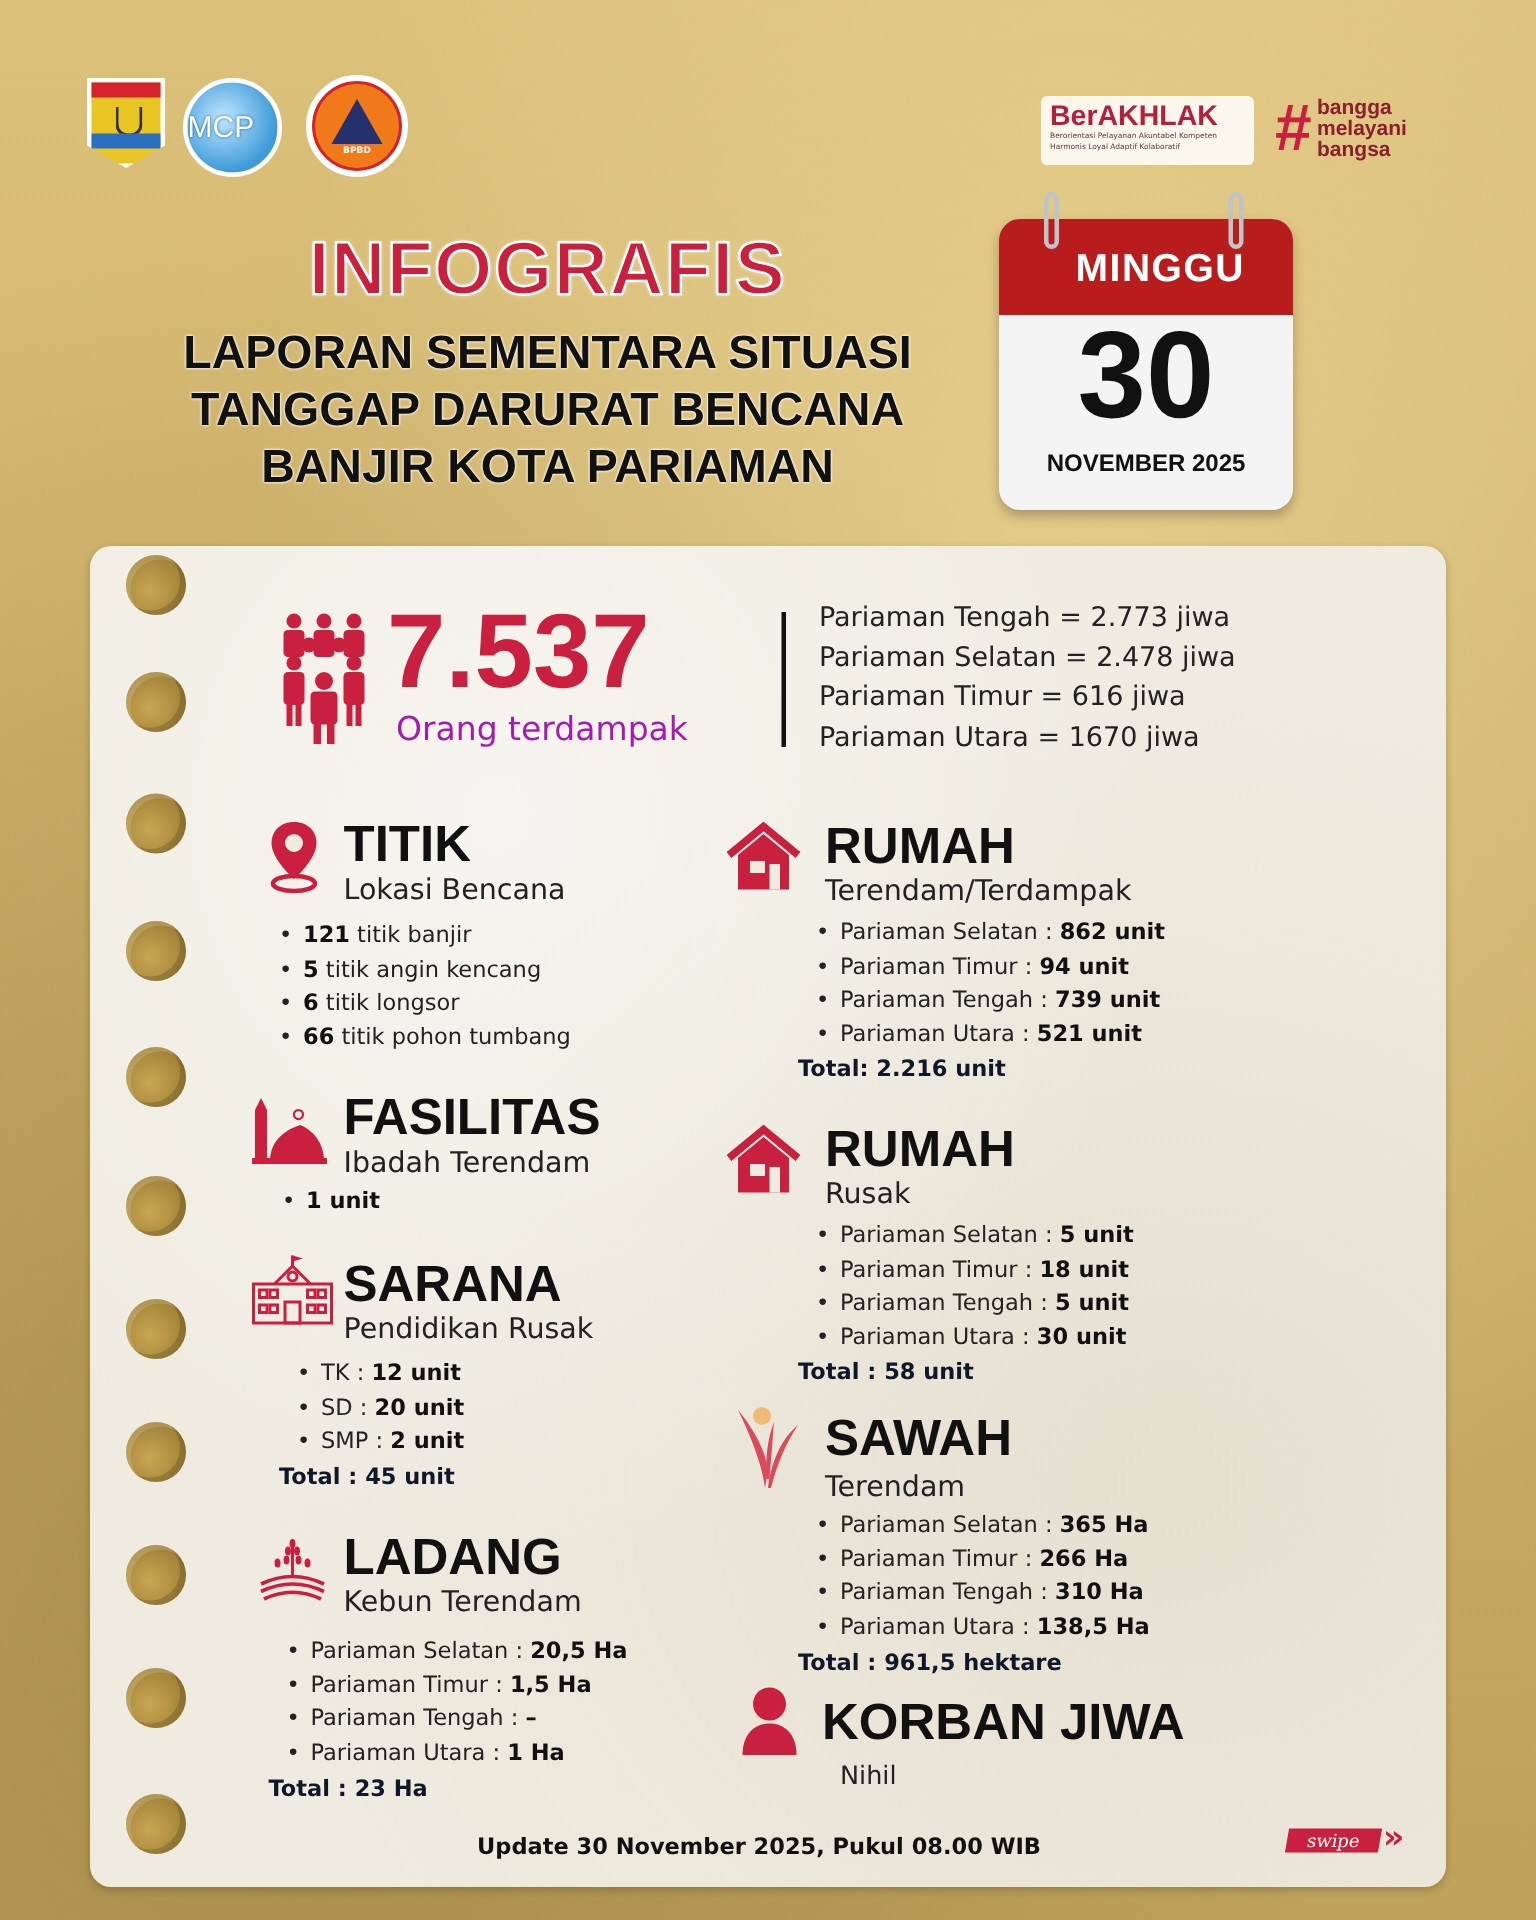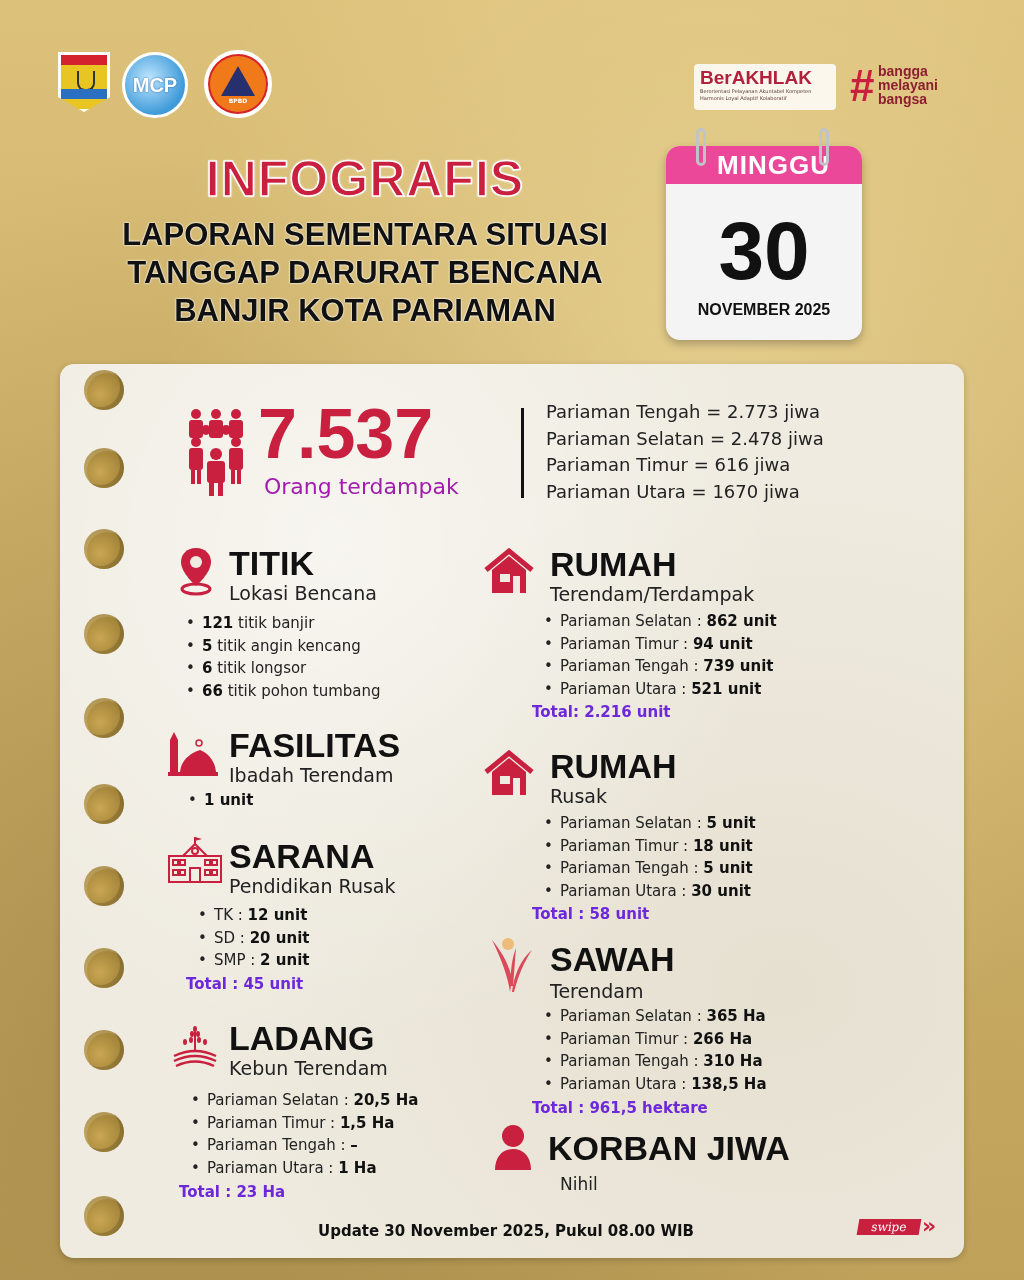--- a/index.html
+++ b/index.html
@@ -19,22 +19,22 @@
     background: #e9c523; border: 3px solid #fff;
     clip-path: polygon(0 0,100% 0,100% 75%,50% 100%,0 75%);
   }
   .logo-kota .band { position:absolute; left:0; right:0; top:0; height:10px; background:#d4232e; }
   .logo-kota .wave { position:absolute; left:0; right:0; bottom:10px; height:10px; background:#2a6fc2; }
   .logo-kota .mark { position:absolute; left:16px; top:16px; width:18px; height:20px; border:2px solid #333; border-top:none; border-radius:0 0 8px 8px; }
   .logo-mcp {
     left: 122px; top: 52px; width: 66px; height: 66px; border-radius: 50%;
     background: radial-gradient(circle at 40% 40%, #bfe6ff, #3e9ad8 70%);
     border: 3px solid #fff;
-    display: flex; align-items: center; justify-content: center;
-    font-family: "Liberation Sans", sans-serif; font-weight: bold; font-size: 20px; color: #fff;
+    display: flex; align-items: center; justify-content: flex-start;
+    font-family: "Liberation Sans", sans-serif; font-weight: normal; font-size: 20px; color: #fff;
     text-shadow: 0 0 2px #1b5ea0;
   }
   .logo-bpbd {
     left: 204px; top: 50px; width: 68px; height: 68px; border-radius: 50%;
     background: #f07a1a; border: 4px solid #fff; box-shadow: 0 0 0 2px #d4232e inset;
   }
   .logo-bpbd .tri {
     position:absolute; left:13px; top:12px; width:0; height:0;
     border-left: 17px solid transparent; border-right: 17px solid transparent; border-bottom: 30px solid #26306e;
   }
@@ -66,21 +66,21 @@
     text-shadow: 0 0 2px #fff, 0 0 2px #fff;
   }
 
   
   .calendar { position: absolute; left: 666px; top: 146px; width: 196px; height: 194px; }
   .calendar .paper {
     position:absolute; left:0; top:0; width:100%; height:100%; background:#f4f4f4;
     border-radius: 14px; box-shadow: 0 4px 8px rgba(0,0,0,0.25); overflow:hidden;
   }
   .calendar .head {
-    position:absolute; left:0; top:0; right:0; height:38px; background:#ec4899;
+    position:absolute; left:0; top:0; right:0; height:64px; background:#b91c1c;
     display:flex; align-items:center; justify-content:center;
     font-family:"Liberation Sans",sans-serif; font-weight:bold; font-size:26px; color:#fff; letter-spacing:1px;padding-left:19px;
   }
   .calendar .day {
     position:absolute; left:0; right:0; top:60px; text-align:center;
     font-family:"Liberation Sans",sans-serif; font-weight:bold; font-size:82px; color:#111; line-height:90px;
   }
   .calendar .month {
     position:absolute; left:0; right:0; top:155px; text-align:center;
     font-family:"Liberation Sans",sans-serif; font-weight:bold; font-size:16px; color:#111;
@@ -125,21 +125,21 @@
   .sec .h {
     font-family: "Liberation Sans", sans-serif; font-weight: bold; font-size: 34px; color: #111; line-height: 36px;
   }
   .sec .sub { font-family: "DejaVu Sans", sans-serif; font-size: 19px; color: #222; line-height: 24px; }
   .sec ul { list-style: none; margin-top: 6px; }
   .sec li {
     font-family: "DejaVu Sans", sans-serif; font-size: 15px; color: #222; line-height: 22.6px; position: relative; padding-left: 16px;
   }
   .sec li::before { content: "\2022"; position:absolute; left:0; top:0; color:#222; }
   .sec li b { font-weight: bold; color: #111; }
-  .sec .total { font-family: "DejaVu Sans", sans-serif; font-weight: bold; font-size: 15px; color: #6d28d9; line-height: 22px; }
+  .sec .total { font-family: "DejaVu Sans", sans-serif; font-weight: bold; font-size: 15px; color: #0f172a; line-height: 22px; }
 
   .footer-update {
     position: absolute; left: 318px; top: 1222px;
     font-family: "DejaVu Sans", sans-serif; font-weight: bold; font-size: 15px; color: #111;
   }
   .swipe {
     position: absolute; left: 858px; top: 1217px; width: 90px; height: 22px;
   }
   .swipe .lbl {
     position:absolute; left:0; top:2px; width:62px; height:16px; background:#c8203e; color:#fff;

